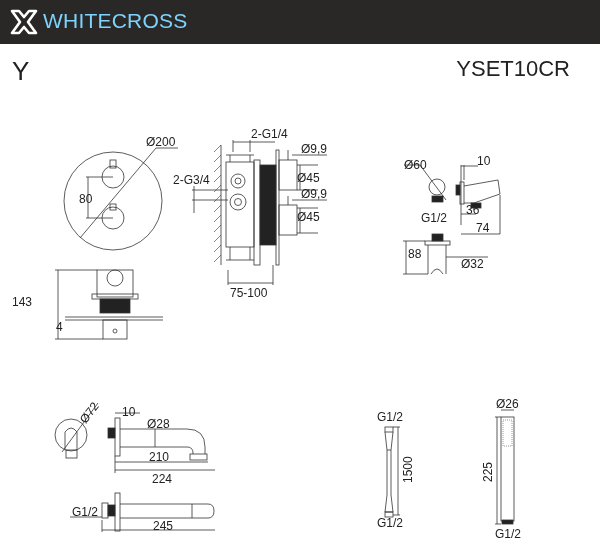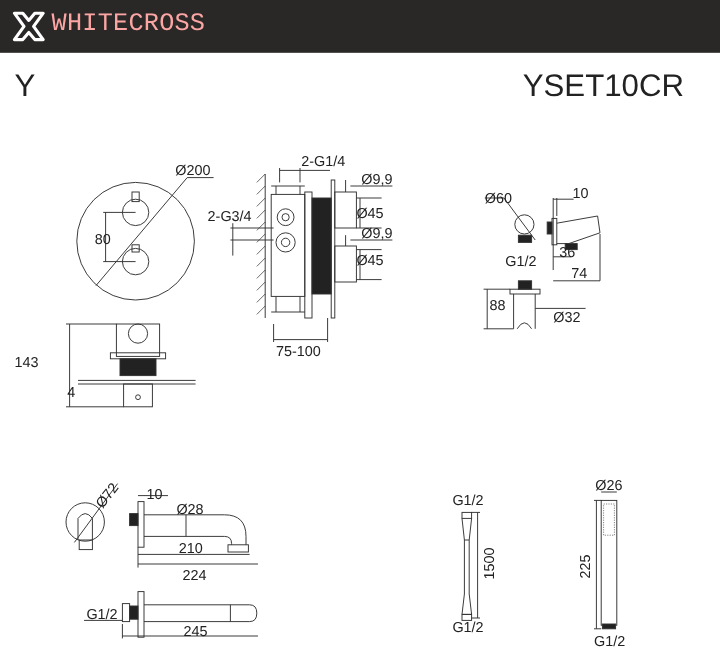--- a/index.html
+++ b/index.html
@@ -1,21 +1,21 @@
 <!DOCTYPE html>
 <html><head>
   <meta charset="utf-8">
   <style>
     html, body { margin: 0; padding: 0; background: #ffffff; }
     body { width: 600px; height: 543px; position: relative; overflow: hidden; font-family: "Liberation Sans", sans-serif; color: #222; }
     .header { position: absolute; left: 0; top: 0; width: 600px; height: 44px; background: #2a2827; }
     .logo-icon { position: absolute; left: 9px; top: 8px; width: 30px; height: 28px; }
-    .brand { position: absolute; left: 43px; top: 9px; font-size: 21px; color: #fca5a5; letter-spacing: 0.2px; font-family: Liberation Mono, monospace; }
+    .brand { position: absolute; left: 43px; top: 9px; font-size: 21px; color: #7dd3fc; letter-spacing: 0.2px; font-family: Liberation Sans, sans-serif; }
     .series { position: absolute; left: 12px; top: 56px; font-size: 26px; color: #222; }
-    .model { position: absolute; right: 30px; top: 56px; font-size: 26px; color: #222; }
+    .model { position: absolute; right: 30px; top: 56px; font-size: 22px; color: #222; }
     svg.drawing { position: absolute; left: 0; top: 0; }
     .dim { font-family: "Liberation Sans", sans-serif; font-size: 12px; fill: #222; }
   </style>
 </head>
 <body>
 
 <div class="header">
   <svg class="logo-icon" viewBox="0 0 30 28">
     <path d="M3 3 L10 3 L15 9 L20 3 L27 3 L19 14 L27 25 L20 25 L15 19 L10 25 L3 25 L11 14 Z" fill="none" stroke="#ffffff" stroke-width="2.6" stroke-linejoin="round"></path>
   </svg>

